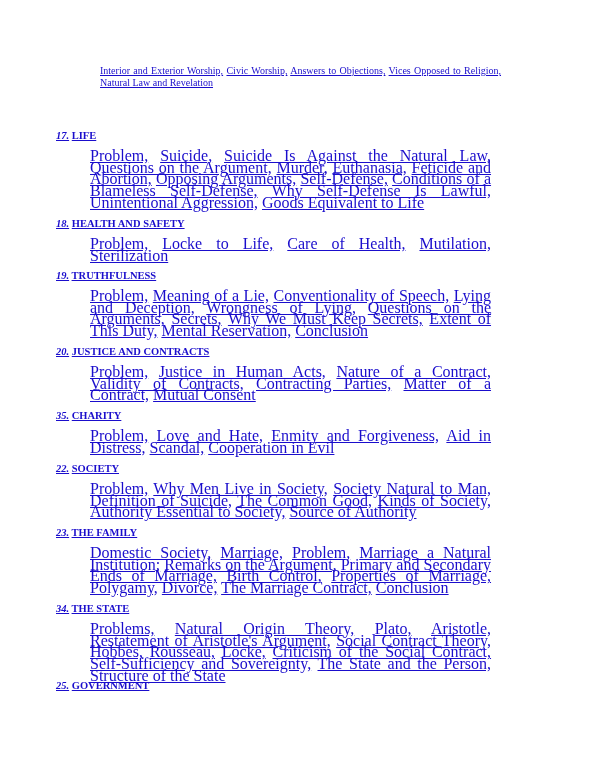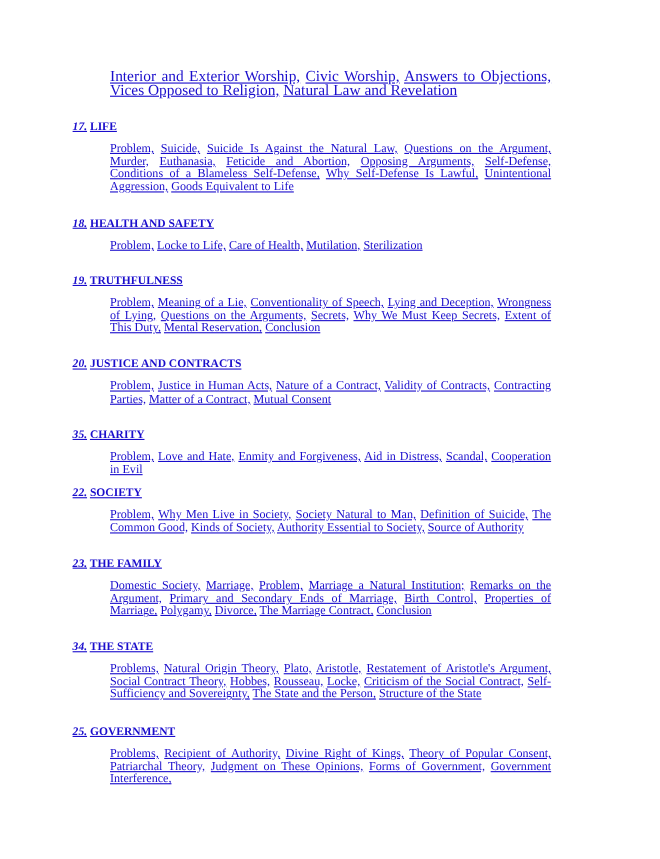--- a/index.html
+++ b/index.html
@@ -1,25 +1,25 @@
 <!DOCTYPE html>
 <html><head>
 <meta charset="utf-8">
 <style>
   html, body { margin: 0; padding: 0; background: #ffffff; }
   body { width: 600px; height: 781px; overflow: hidden; position: relative;
          font-family: "Liberation Serif", "DejaVu Serif", serif; }
   .page { position: absolute; left: 0; top: 0; width: 600px; height: 781px; }
   a { color: #1a0dcc; text-decoration: underline; }
-  .section { position: absolute; left: 66px; width: 435px; }
+  .section { position: absolute; left: 56px; width: 435px; margin-top: 20px; }
   .heading { font-weight: bold; font-size: 10.5px; line-height: 12px; margin: 0; }
   .heading .num { font-style: italic; }
-  .body { margin: 8px 0 0 34px; width: 401px; font-size: 11px; line-height: 11.7px;
+  .body { margin: 8px 0 0 34px; width: 401px; font-size: 16px; line-height: 11.7px;
           text-align: justify; text-align-last: left; }
-  .topbody { position: absolute; left: 100px; top: 65px; width: 401px; font-size: 14px;
+  .topbody { position: absolute; left: 100px; top: 65px; width: 401px; font-size: 10px;
              line-height: 11.7px; text-align: justify; text-align-last: left; }
 </style>
 </head>
 <body>
 
 <div class="page">
   <div class="topbody" id="intro"><a href="#">Interior and Exterior Worship,</a> <a href="#">Civic Worship,</a> <a href="#">Answers to Objections,</a> <a href="#">Vices Opposed to Religion,</a> <a href="#">Natural Law and Revelation</a></div>
 
   <div class="section" style="top:110px">
       <p class="heading"><a href="#" class="num">17.</a> <a href="#">LIFE</a></p>
@@ -48,15 +48,14 @@
   <div class="section" style="top:507px">
       <p class="heading"><a href="#" class="num">23.</a> <a href="#">THE FAMILY</a></p>
       <div class="body"><a href="#">Domestic Society,</a> <a href="#">Marriage,</a> <a href="#">Problem,</a> <a href="#">Marriage a Natural Institution;</a> <a href="#">Remarks on the Argument,</a> <a href="#">Primary and Secondary Ends of Marriage,</a> <a href="#">Birth Control,</a> <a href="#">Properties of Marriage,</a> <a href="#">Polygamy,</a> <a href="#">Divorce,</a> <a href="#">The Marriage Contract,</a> <a href="#">Conclusion</a></div>
     </div>
   <div class="section" style="top:583px">
       <p class="heading"><a href="#" class="num">34.</a> <a href="#">THE STATE</a></p>
       <div class="body"><a href="#">Problems,</a> <a href="#">Natural Origin Theory,</a> <a href="#">Plato,</a> <a href="#">Aristotle,</a> <a href="#">Restatement of Aristotle's Argument,</a> <a href="#">Social Contract Theory,</a> <a href="#">Hobbes,</a> <a href="#">Rousseau,</a> <a href="#">Locke,</a> <a href="#">Criticism of the Social Contract,</a> <a href="#">Self-Sufficiency and Sovereignty,</a> <a href="#">The State and the Person,</a> <a href="#">Structure of the State</a></div>
     </div>
   <div class="section" style="top:660px">
       <p class="heading"><a href="#" class="num">25.</a> <a href="#">GOVERNMENT</a></p>
-      <div class="body"><a href="#">Problems,</a> <a href="#">Recipient of Authority,</a> <a href="#">Divine Right of Kings,</a> <a href="#">Theory of Popular Consent,</a> <a href="#">Patriarchal Theory,</a> <a href="#">Judgment on These Opinions,</a> <a href="#">Forms of Government,</a> <a href="#">Government Interference,</a></div>
     </div>
 </div>
 
 </body></html>

